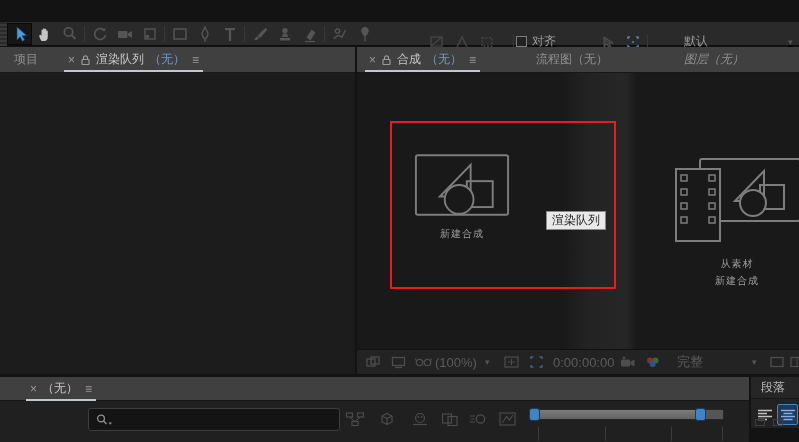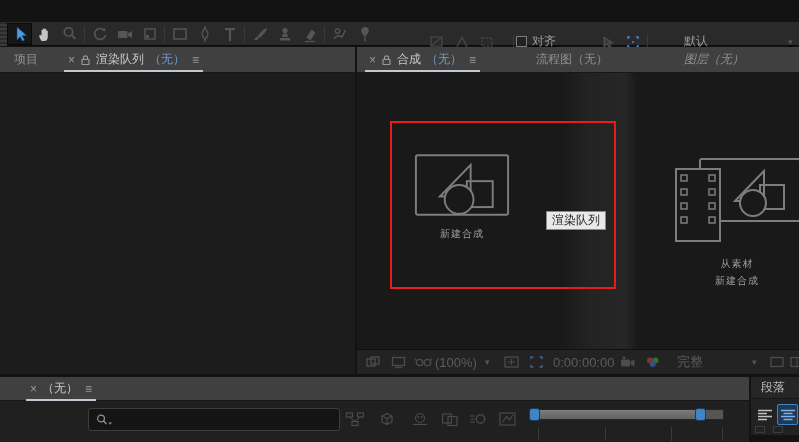--- a/index.html
+++ b/index.html
@@ -435,21 +435,21 @@
       <div class="dimend"></div>
       <div class="handle" style="left:-1px;"></div>
       <div class="handle" style="left:165px;"></div>
     </div>
     <div class="tick" style="left:538px;"></div>
     <div class="tick" style="left:605px;"></div>
     <div class="tick" style="left:671px;"></div>
     <div class="tick" style="left:722px;"></div>
   </div>
 
-  <div class="panel" style="left:751px; top:377px; width:48px; height:58px; background:#222;">
+  <div class="panel" style="left:751px; top:377px; width:48px; height:51px; background:#222;">
     <div class="para-tab">
       <span>段落</span>
     </div>
     <div class="abtn" style="left:3px;">
       <svg width="16" height="14" viewBox="0 0 16 14">
         <path d="M1 2.5 h14 M1 5.5 h9 M1 8.5 h14 M1 11.5 h9" stroke="#c2c2c2" stroke-width="1.6"></path>
       </svg>
     </div>
     <div class="abtn sel" style="left:26px;">
       <svg width="16" height="14" viewBox="0 0 16 14">

